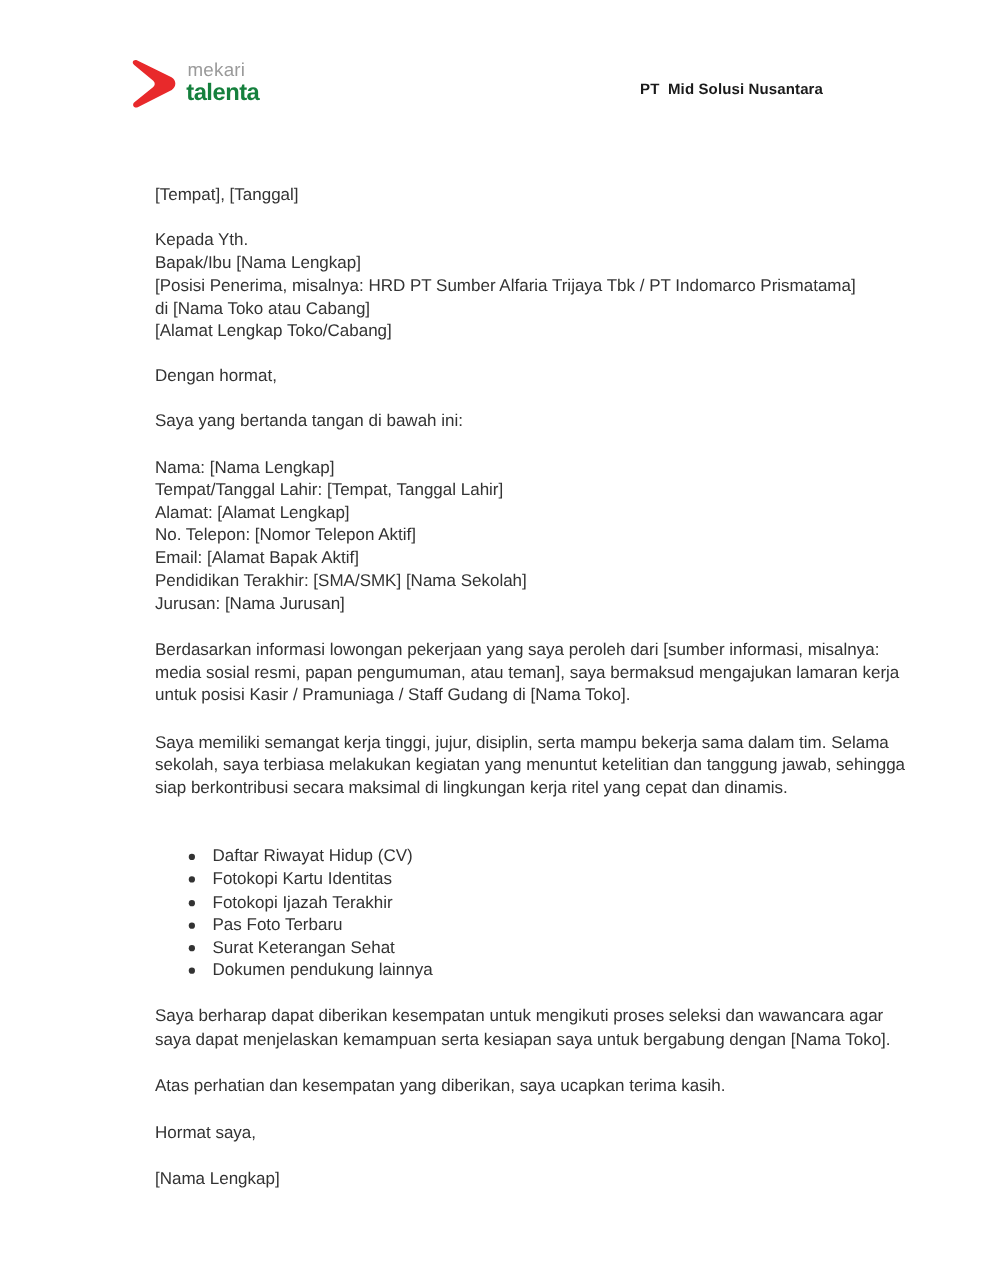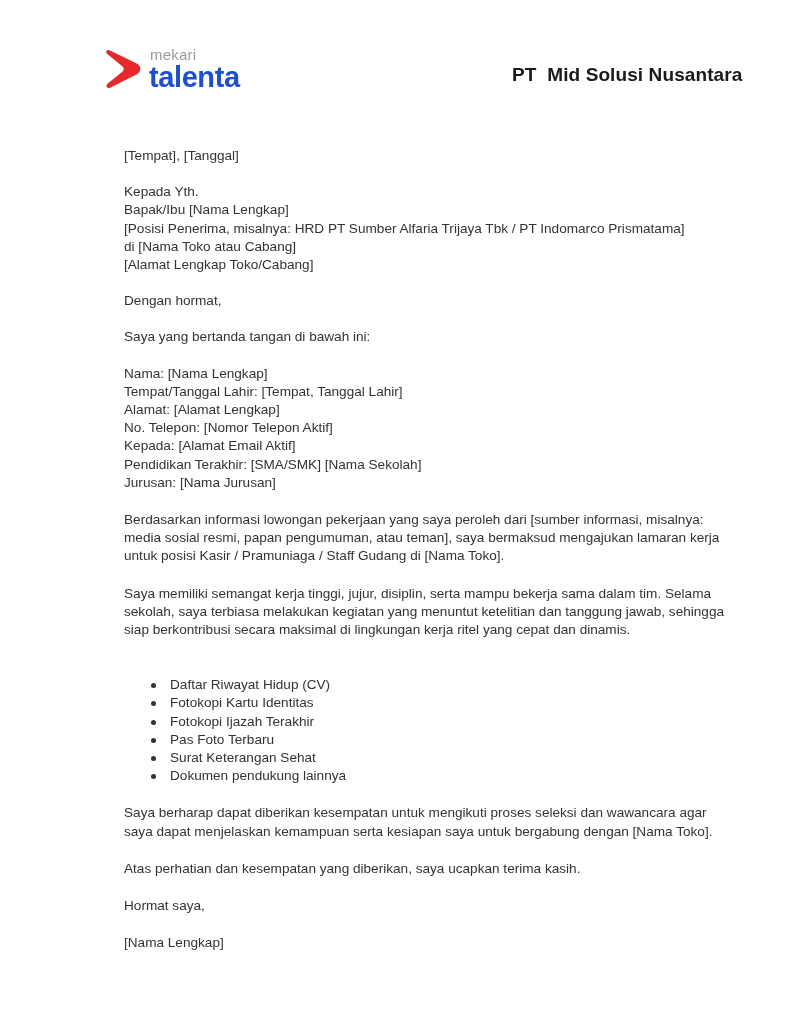--- a/index.html
+++ b/index.html
@@ -56,32 +56,32 @@
     font-family: "Liberation Sans", sans-serif;
     font-size: 15px;
     font-weight: 400;
     color: #9a9a9a;
     letter-spacing: 0.2px;
     margin-bottom: 2px;
     margin-left: 1px;
   }
   .logo-talenta {
     font-family: "Liberation Sans", sans-serif;
-    font-size: 29px;
+    font-size: 19px;
     font-weight: 700;
-    color: #1d4ed8;
+    color: #15803d;
     letter-spacing: -0.4px;
     line-height: 0.95;
   }
   .company-name {
     position: absolute;
     left: 512px;
     top: 64px;
     font-family: "Liberation Sans", sans-serif;
-    font-size: 19px;
+    font-size: 12px;
     font-weight: 700;
     color: #1a1a1a;
     white-space: pre;
     letter-spacing: 0.1px;
   }
 
   
   .letter {
     position: absolute;
     left: 92px;
@@ -184,21 +184,21 @@
 
     <div class="line">Saya yang bertanda tangan di bawah ini:</div>
 
     <div class="gap-sm"></div>
 
     <div class="block">
       <div class="line">Nama: [Nama Lengkap]</div>
       <div class="line">Tempat/Tanggal Lahir: [Tempat, Tanggal Lahir]</div>
       <div class="line">Alamat: [Alamat Lengkap]</div>
       <div class="line">No. Telepon: [Nomor Telepon Aktif]</div>
-      <div class="line">Kepada: [Alamat Email Aktif]</div>
+      <div class="line">Email: [Alamat Bapak Aktif]</div>
       <div class="line">Pendidikan Terakhir: [SMA/SMK] [Nama Sekolah]</div>
       <div class="line">Jurusan: [Nama Jurusan]</div>
     </div>
 
     <div class="gap-md"></div>
 
     <p class="para">Berdasarkan informasi lowongan pekerjaan yang saya peroleh dari [sumber informasi, misalnya: media sosial resmi, papan pengumuman, atau teman], saya bermaksud mengajukan lamaran kerja untuk posisi Kasir / Pramuniaga / Staff Gudang di [Nama Toko].</p>
 
     <div class="gap-md"></div>
 

